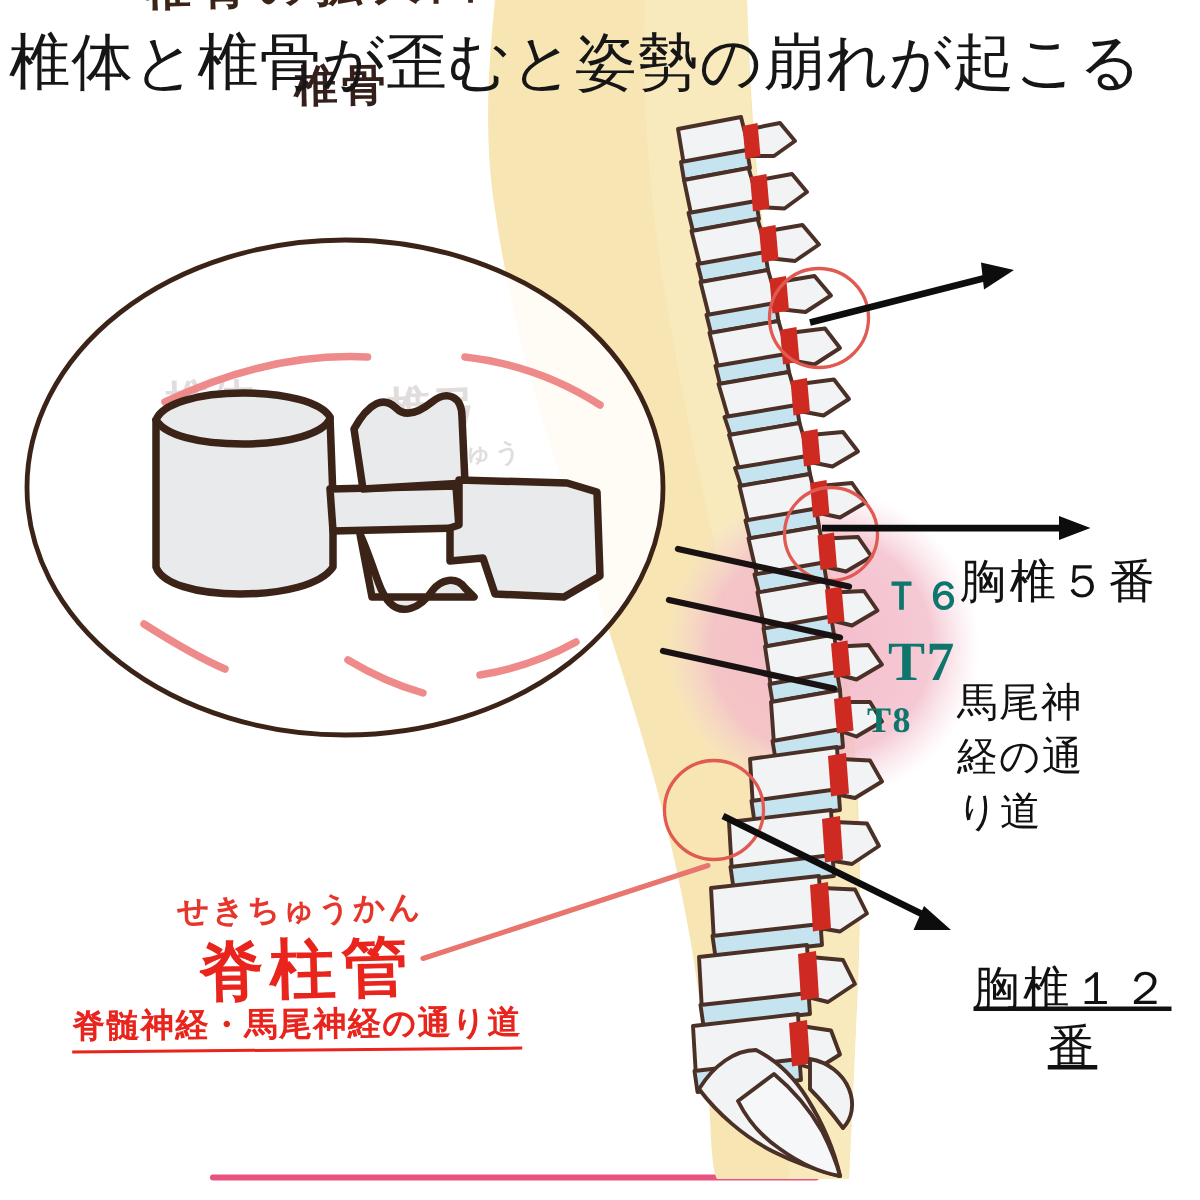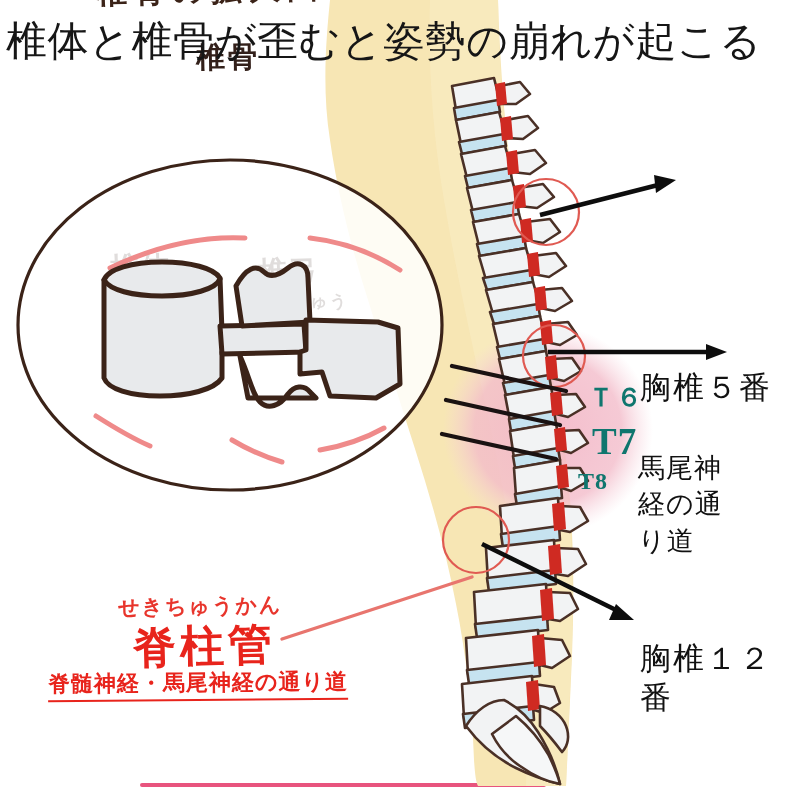--- a/index.html
+++ b/index.html
@@ -53,21 +53,21 @@
      border-bottom:2px solid #e8241c;padding-bottom:1px;transform:rotate(-0.5deg);z-index:30;}
 
   
   .rlabel{
     color:#111;font-family:"Liberation Serif","DejaVu Serif",serif;
     z-index:35;white-space:nowrap;
   }
   #lbl-t1{left:645px;top:206px;font-size:31px;letter-spacing:2px;}
   #lbl-t5{left:640px;top:367px;font-size:31px;letter-spacing:2px;}
   #lbl-t12{left:640px;top:640px;font-size:31px;letter-spacing:2px;width:150px;
-    white-space:normal;line-height:1.25;text-align:left;}
+    white-space:normal;line-height:1.25;text-align:center;text-decoration:underline;}
   #lbl-immune{left:638px;top:450px;font-size:27px;letter-spacing:1px;width:96px;
     white-space:normal;line-height:1.35;}
 
   .tnum{
     color:#0f766e;font-weight:700;z-index:36;
     font-family:Liberation Serif, serif;
   }
   #t6{left:588px;top:380px;font-size:26px;letter-spacing:2px;}
   #t7{left:592px;top:420px;font-size:37px;letter-spacing:1px;}
   #t8{left:578px;top:468px;font-size:24px;letter-spacing:1px;}

